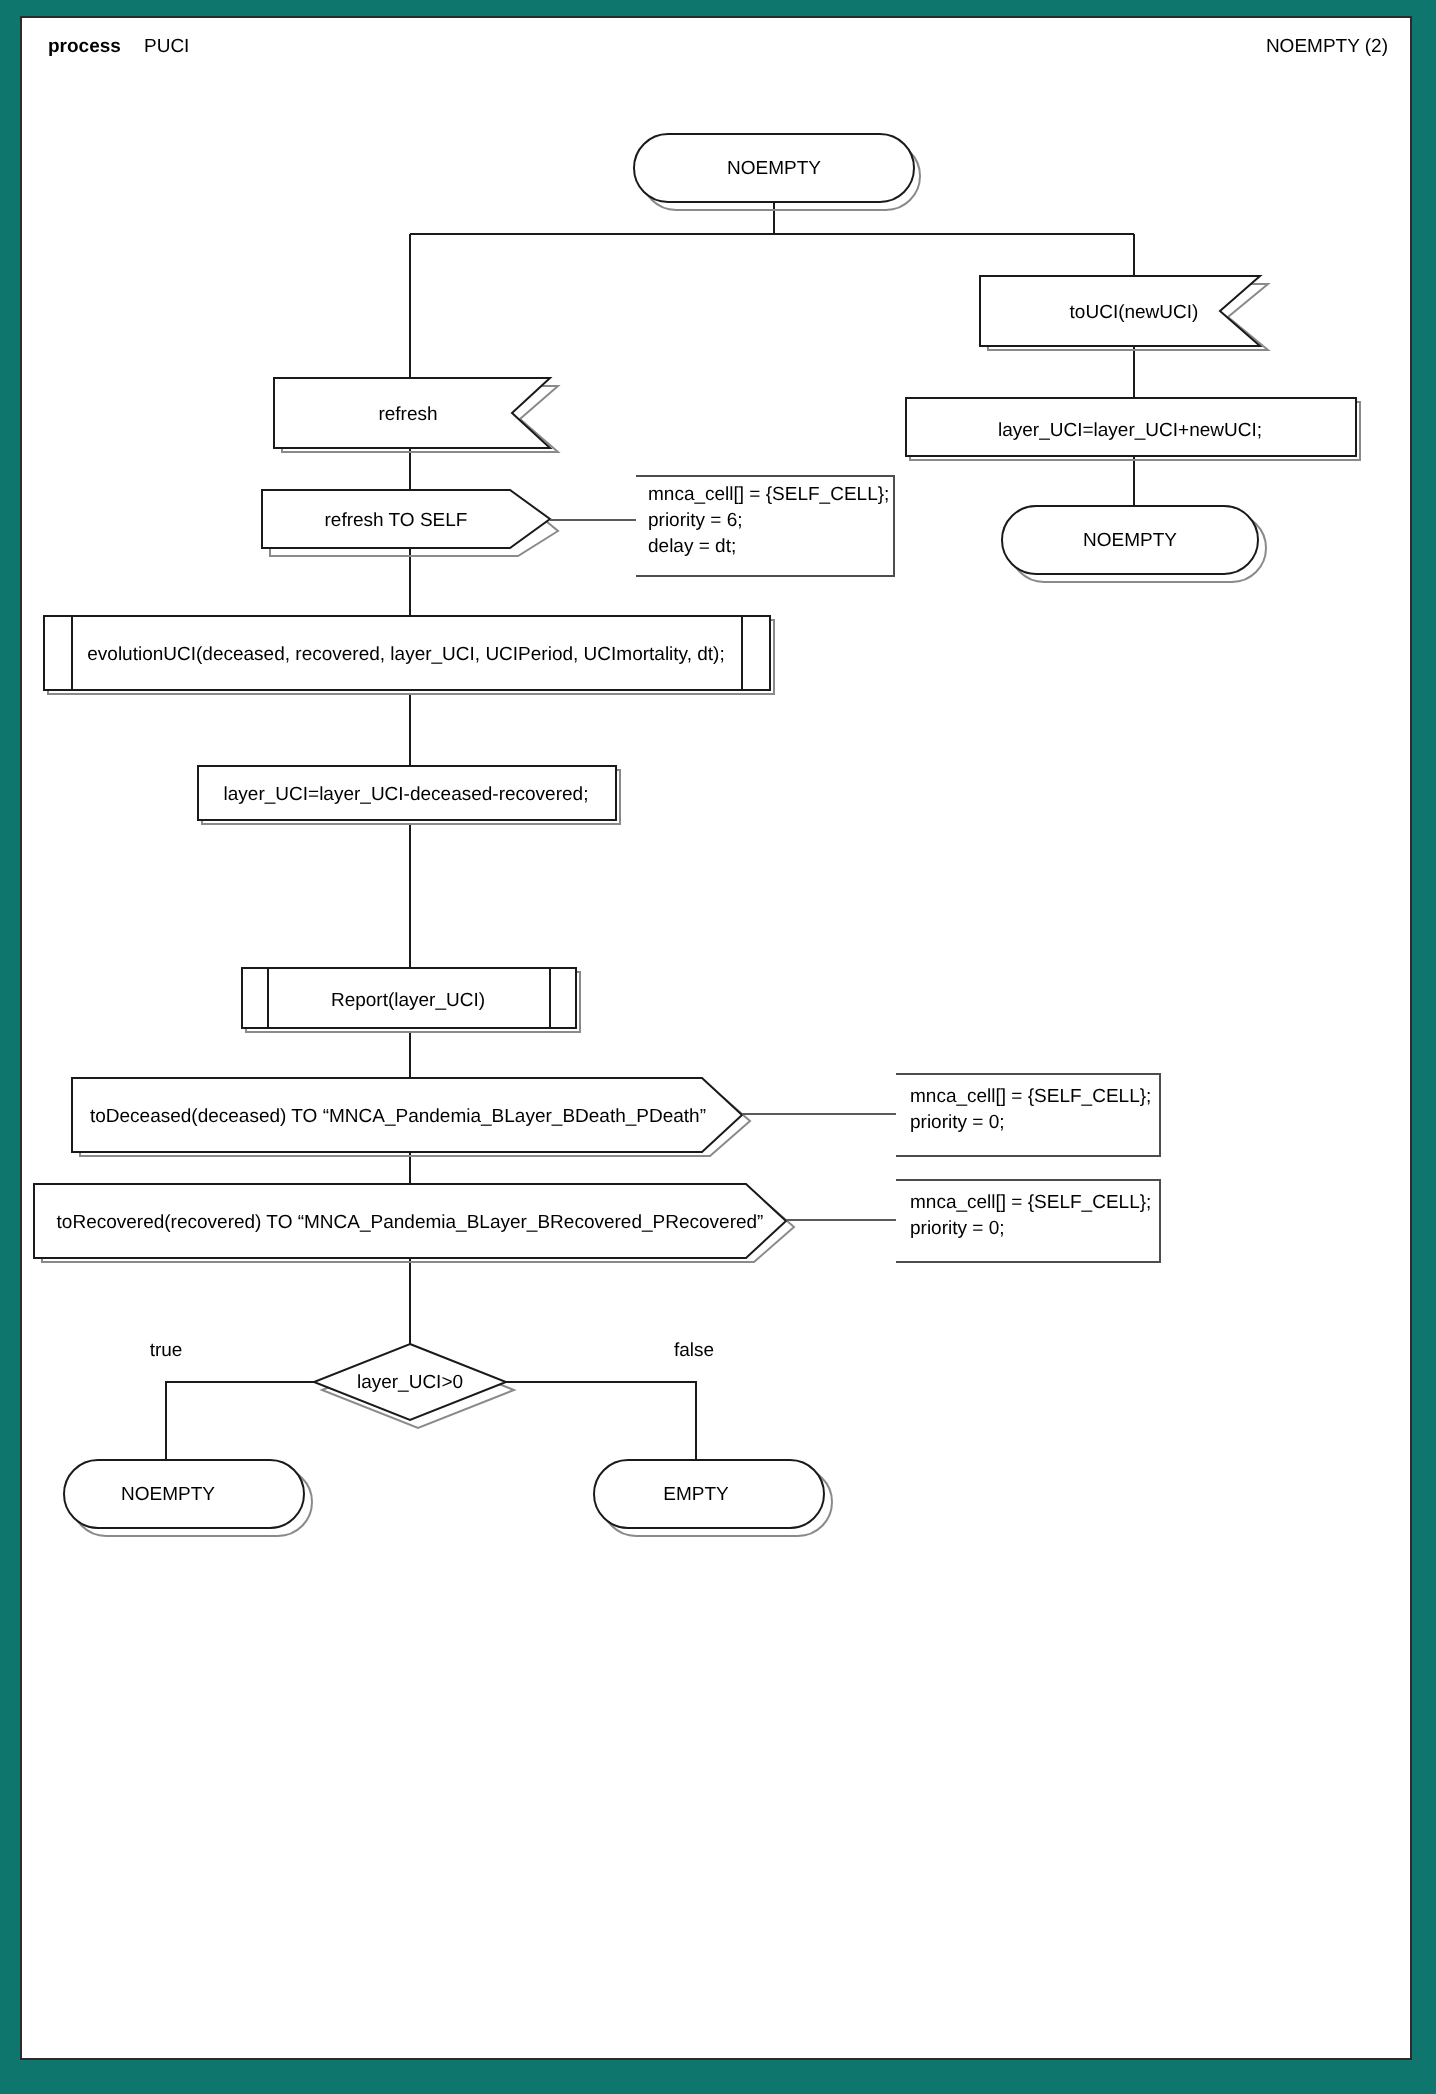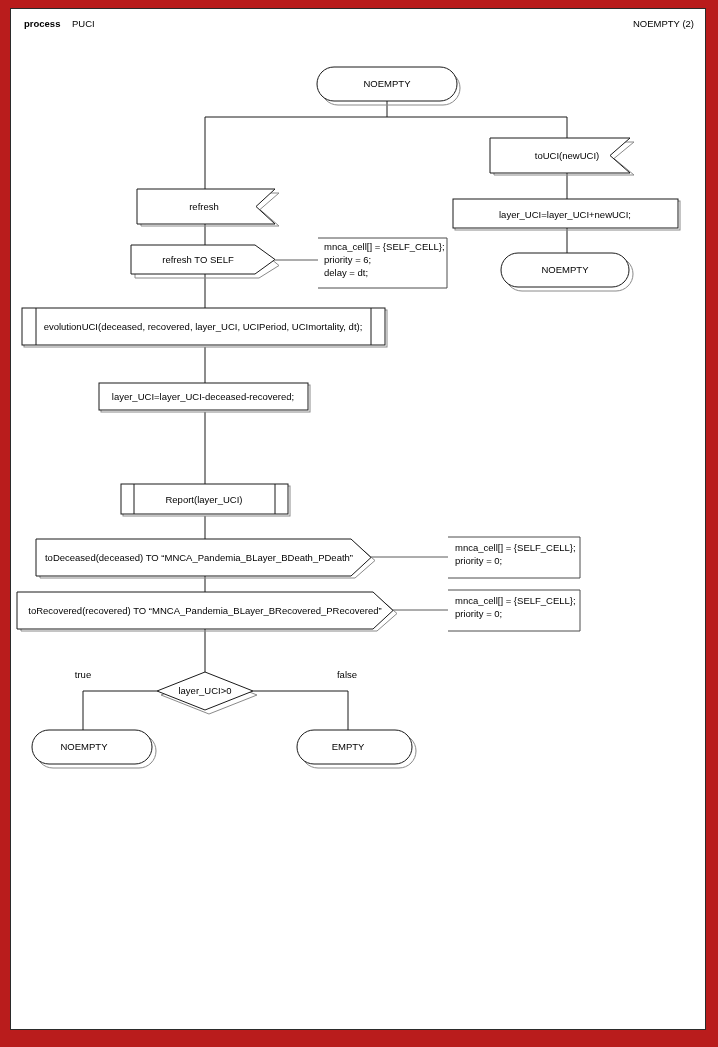--- a/index.html
+++ b/index.html
@@ -8,21 +8,21 @@
     background: #ffffff;
   }
   body {
     font-family: "Liberation Sans", sans-serif;
     -webkit-font-smoothing: antialiased;
   }
   #page {
     position: relative;
     width: 718px;
     height: 1047px;
-    background: #b91c1c;
+    background: #0f766e;
     overflow: hidden;
   }
   #page-frame {
     position: absolute;
     left: 10px;
     top: 8px;
     width: 696px;
     height: 1022px;
     border: 1px solid #2b2b2b;
     box-sizing: border-box;

